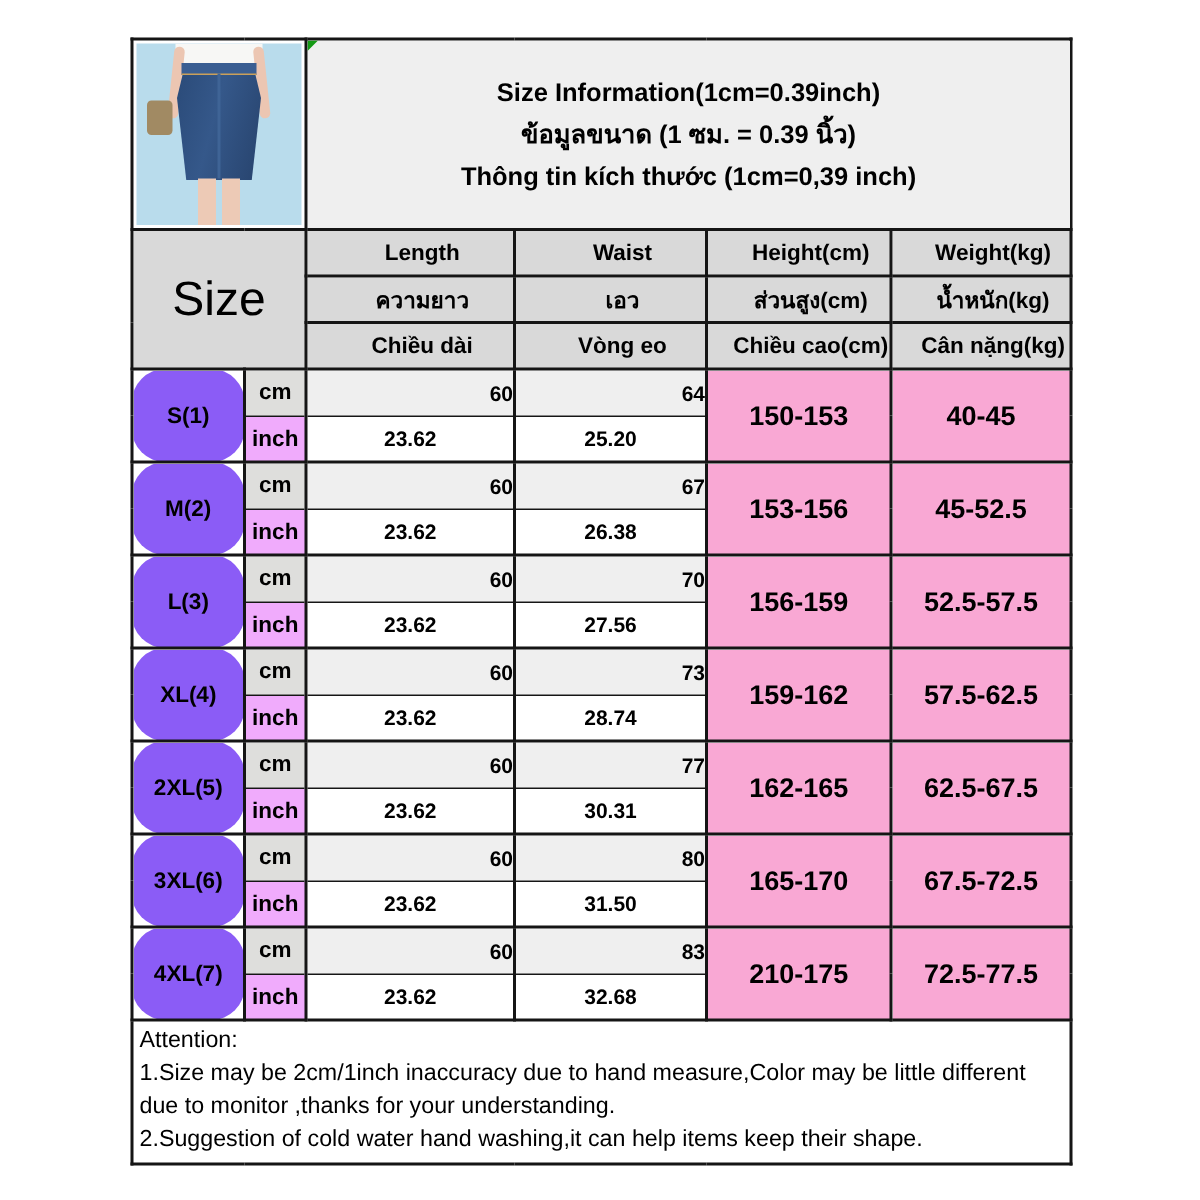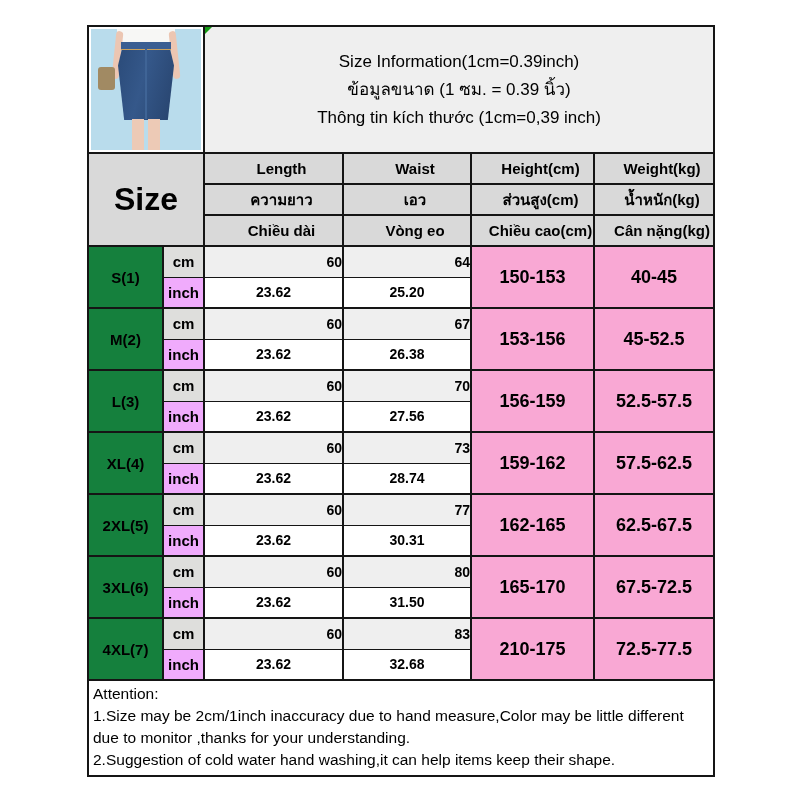--- a/index.html
+++ b/index.html
@@ -87,48 +87,49 @@
   }
   .leg-right {
     position: absolute; left: 57px; top: 90px; width: 12px; height: 31px;
     background: #edcab6;
   }
 
   
   td.title-cell {
     background: #efefef;
     position: relative;
-    font-weight: normal;
+    font-weight: bold;
     font-size: 17px;
     line-height: 28px;
   }
   .corner-marker {
     position: absolute; left: 0; top: 0; width: 0; height: 0;
     border-left: 7px solid #149a14;
     border-bottom: 7px solid transparent;
   }
 
   
   td.head-cell {
     background: #d9d9d9;
     font-weight: bold;
     font-size: 15px;
     padding-left: 16px;
   }
   td.size-head {
     background: #d9d9d9;
-    font-weight: bold;
+    font-weight: normal;
     font-size: 32px;
   }
 
   
   td.size-cell {
-    background: #15803d;
+    background: #8b5cf6;
     font-weight: bold;
     font-size: 15px;
+    border-radius: 22px;
   }
   td.unit-cell { font-weight: bold; font-size: 15px; }
   td.unit-cm   { background: #dededc; }
   td.unit-inch { background: #f0abfc; }
   td.val-cell  { font-weight: bold; font-size: 14px; }
   td.cm-val    { background: #efefef; text-align: right; }
   td.inch-val  { background: #ffffff; }
   td.merged-cell {
     background: #f9a8d4;
     font-weight: bold;

